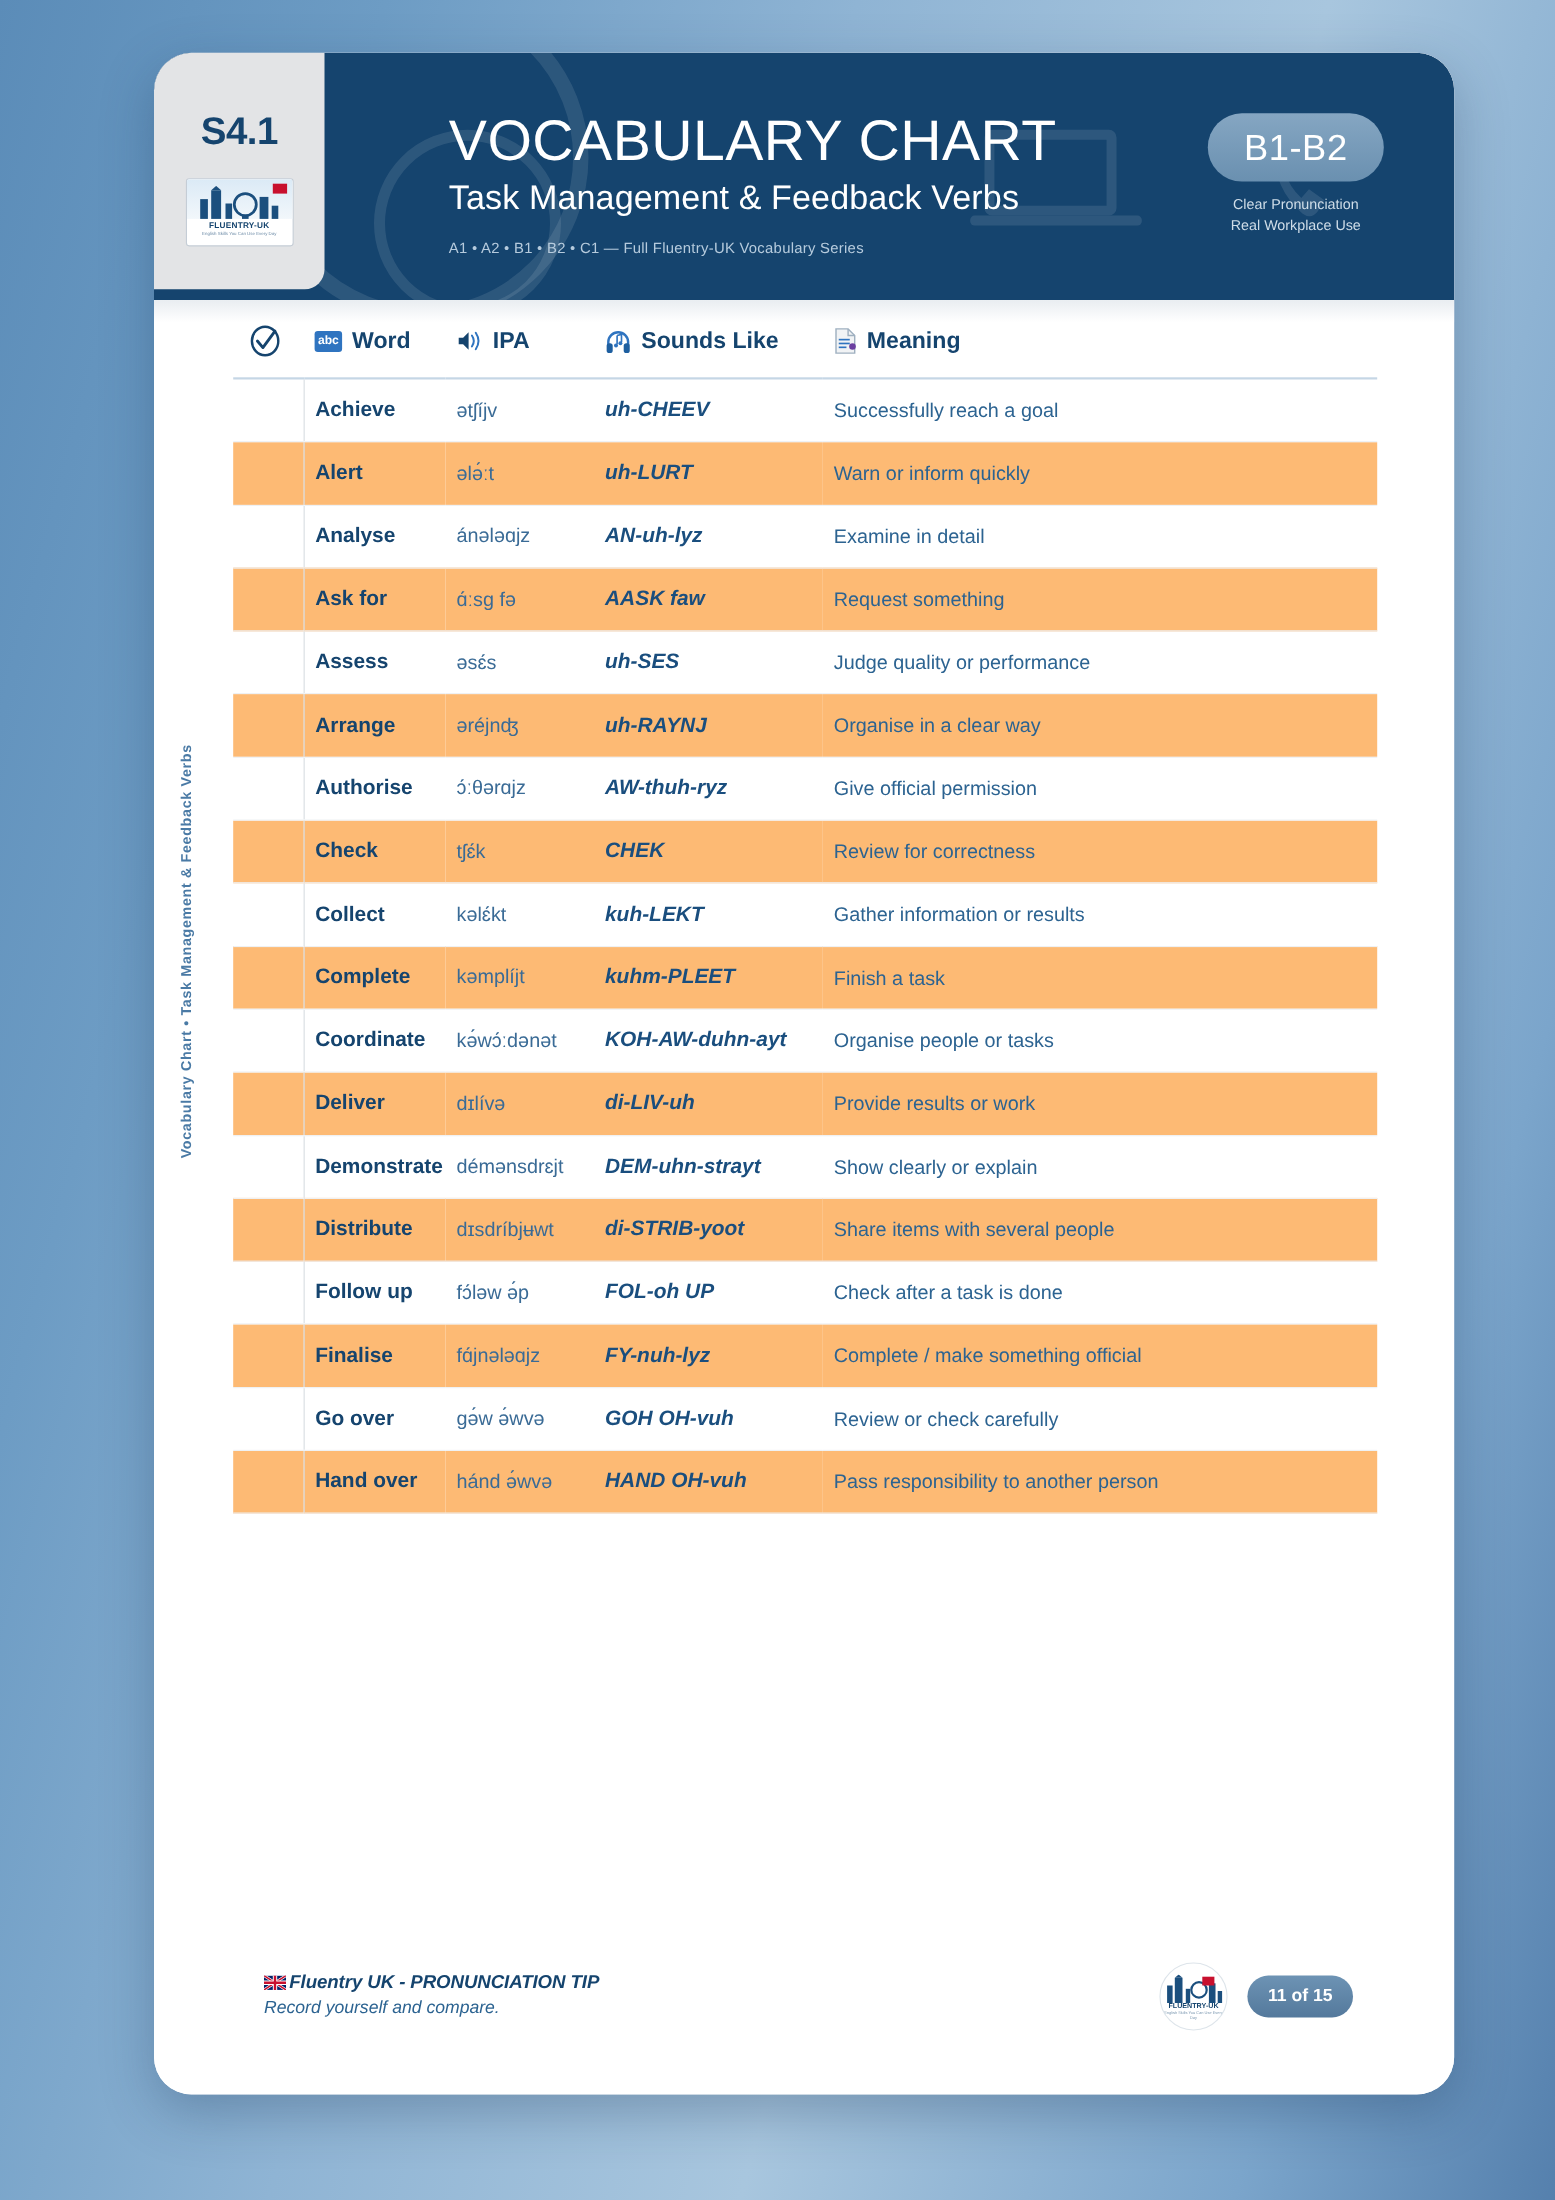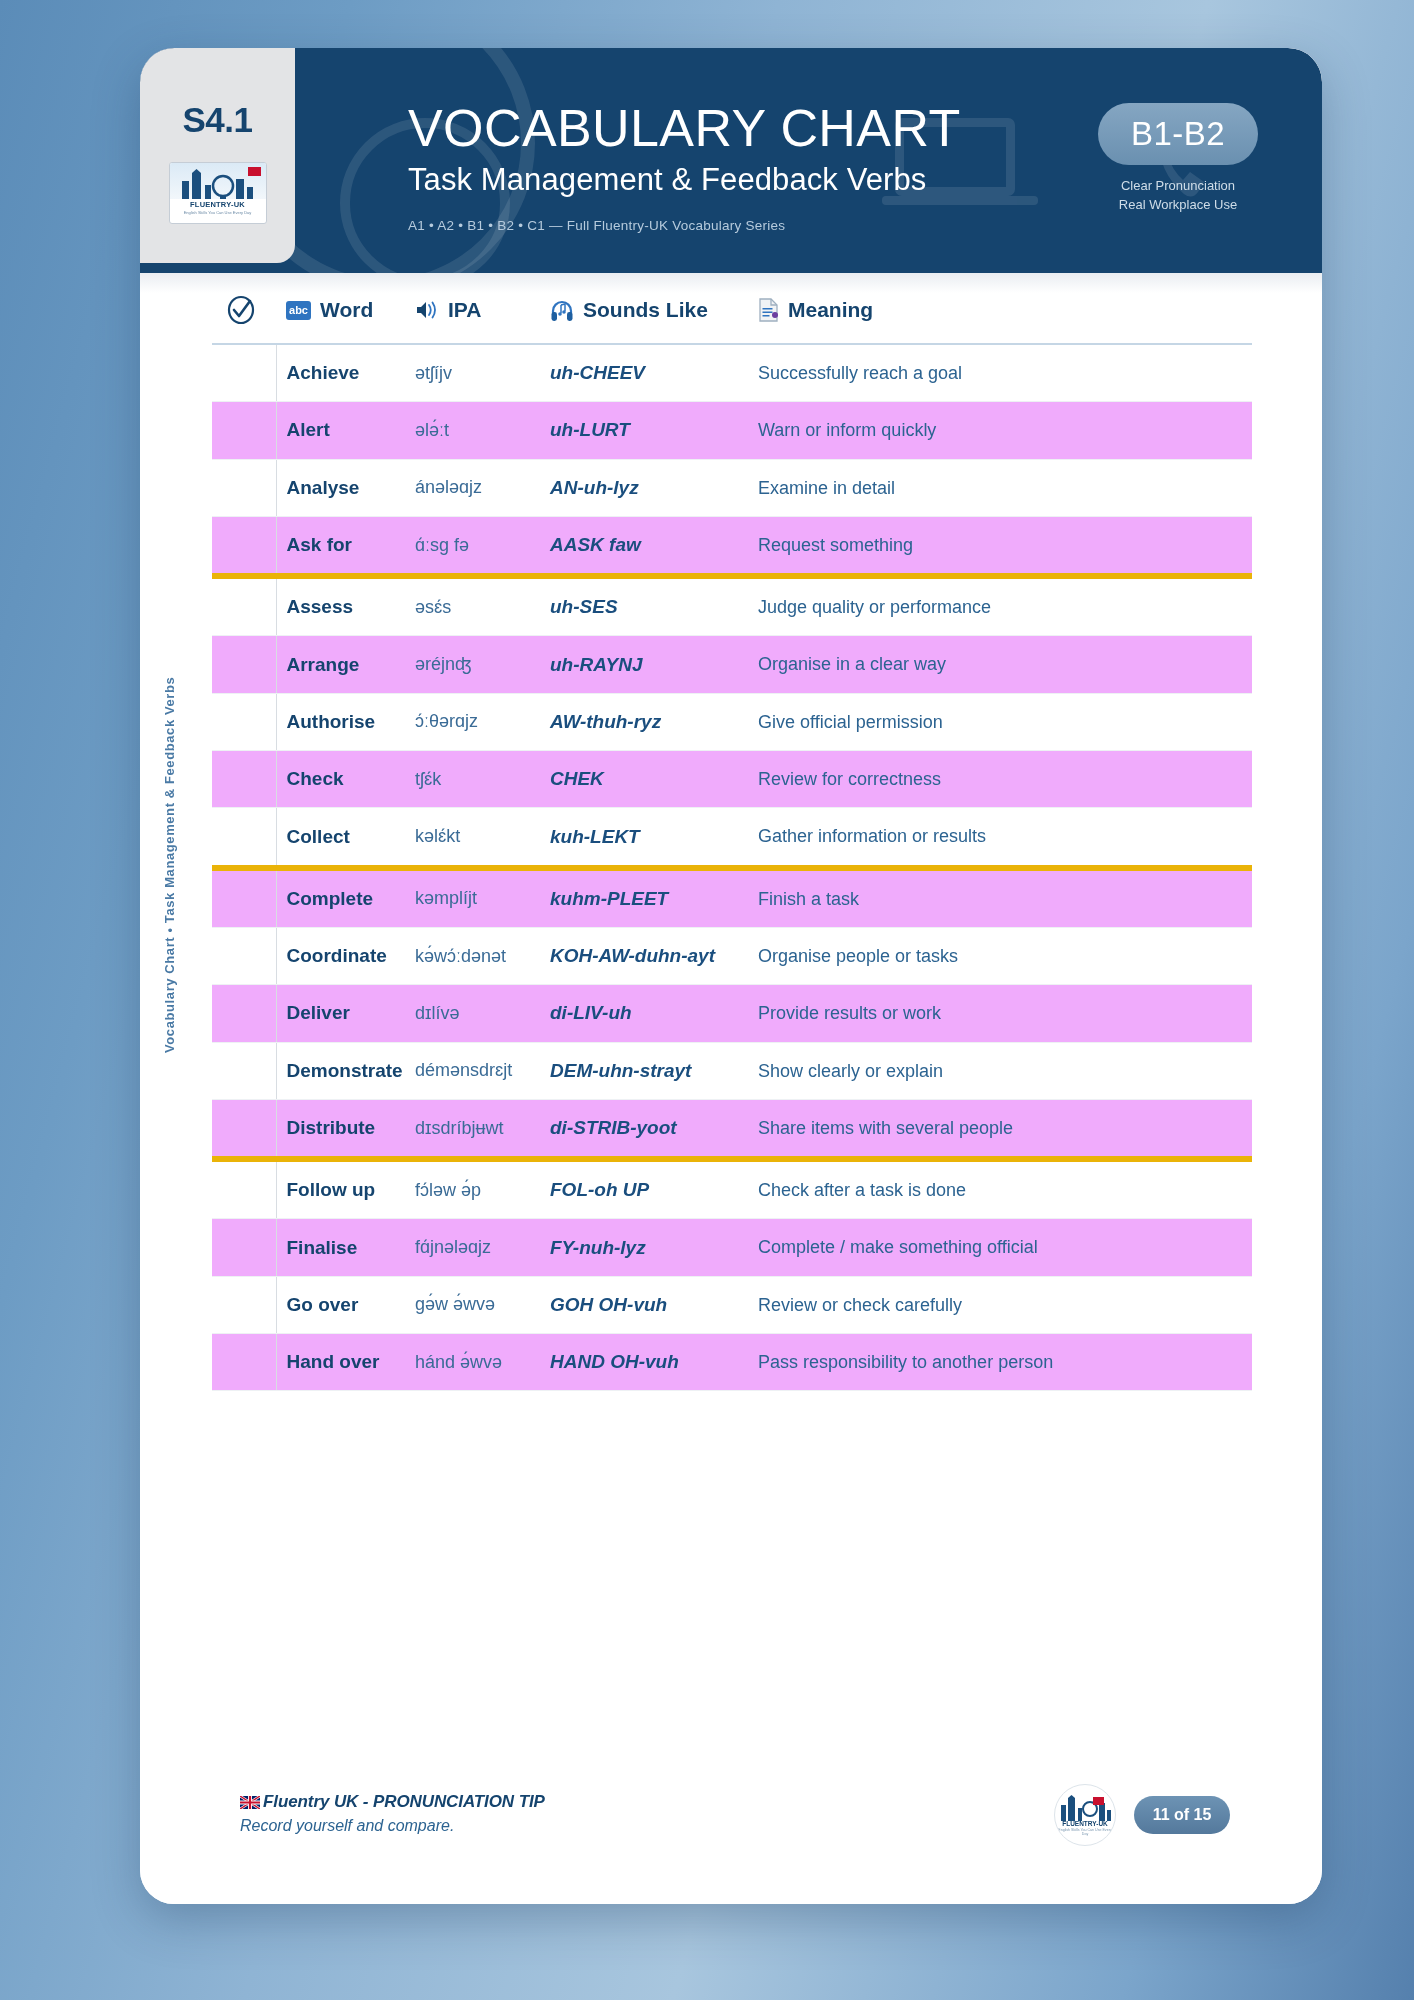--- a/index.html
+++ b/index.html
@@ -272,22 +272,22 @@
     flex: 0 0 auto;
   }
   .ic-spk, .ic-head, .ic-doc { flex: 0 0 auto; display: block; }
 
   tbody td {
     padding: 16px 10px;
     font-size: 18px;
     color: #1f5180;
     border-bottom: 1px solid #eef1f4;
   }
-  tbody tr.alt td { background: #f0abfc; }
-  tbody tr.thick td { border-top: 6px solid #eab308; }
+  tbody tr.alt td { background: #fdba74; }
+  tbody tr.thick td { border-top: 1px solid #eab308; }
 
   td.cell-check { border-bottom: 1px solid #eef1f4; }
   tbody tr td.cell-word {
     font-weight: bold;
     color: #15446e;
     font-size: 19px;
     border-left: 1px solid #d8dde2;
   }
   td.cell-ipa {
     color: #3a6b96;

